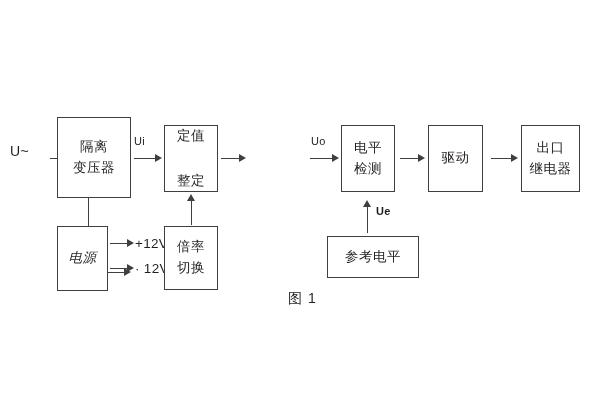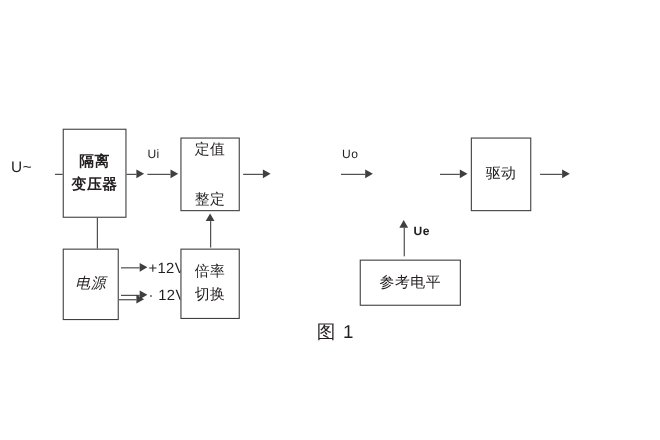--- a/index.html
+++ b/index.html
@@ -35,21 +35,21 @@
     position: absolute;
     color: #231f20;
     font-size: 13px;
     white-space: nowrap;
     letter-spacing: 0.3px;
   }
   .label.sig { font-size: 11px; }
   .caption {
     position: absolute;
     color: #231f20;
-    font-size: 17px;
+    font-size: 14px;
     letter-spacing: 1px;
     white-space: nowrap;
   }
   
   .hline {
     position: absolute;
     height: 0;
     border-top: 1.3px solid #3f3f3f;
   }
   .vline {
@@ -79,21 +79,21 @@
 
   <div class="label" style="left:10px; top:143px; font-size:14px; letter-spacing:0.5px;">U~</div>
 
   <div class="hline" style="left:50px; top:158px; width:38px;"></div>
   <div class="vline" style="left:88px; top:158px; height:114px;"></div>
   <div class="hline" style="left:88px; top:158px; width:36px;"></div>
   <div class="arrow-r" style="left:124px; top:154px;"></div>
   <div class="hline" style="left:88px; top:272px; width:36px;"></div>
   <div class="arrow-r" style="left:124px; top:268px;"></div>
 
-  <div class="box" style="left:57px; top:117px; width:58px; height:81px;font-weight:bold;">
+  <div class="box" style="left:57px; top:117px; width:74px; height:81px;">
     <span class="ln">隔离</span>
     <span class="ln">变压器</span>
   </div>
 
   <div class="label sig" style="left:134px; top:135px;">Ui</div>
   <div class="hline" style="left:134px; top:158px; width:21px;"></div>
   <div class="arrow-r" style="left:155px; top:154px;"></div>
 
   <div class="box" style="left:164px; top:125px; width:54px; height:67px;gap:24px;">
     <span class="ln">定值</span>
@@ -101,31 +101,39 @@
   </div>
 
   <div class="hline" style="left:221px; top:158px; width:18px;"></div>
   <div class="arrow-r" style="left:239px; top:154px;"></div>
 
 
   <div class="label sig" style="left:311px; top:135px;">Uo</div>
   <div class="hline" style="left:310px; top:158px; width:22px;"></div>
   <div class="arrow-r" style="left:332px; top:154px;"></div>
 
+  <div class="box" style="left:341px; top:125px; width:54px; height:67px;">
+    <span class="ln">电平</span>
+    <span class="ln">检测</span>
+  </div>
 
   <div class="hline" style="left:400px; top:158px; width:18px;"></div>
   <div class="arrow-r" style="left:418px; top:154px;"></div>
 
   <div class="box" style="left:428px; top:125px; width:55px; height:67px;">
     <span class="ln">驱动</span>
   </div>
 
   <div class="hline" style="left:491px; top:158px; width:20px;"></div>
   <div class="arrow-r" style="left:511px; top:154px;"></div>
 
+  <div class="box" style="left:521px; top:125px; width:59px; height:67px;">
+    <span class="ln">出口</span>
+    <span class="ln">继电器</span>
+  </div>
 
   <div class="box" style="left:57px; top:226px; width:51px; height:65px;font-style:italic;">
     <span class="ln">电源</span>
   </div>
 
   <div class="hline" style="left:110px; top:243px; width:17px;"></div>
   <div class="arrow-r" style="left:127px; top:239px;"></div>
   <div class="label" style="left:135px; top:236px; font-size:13.5px;">+12V</div>
 
   <div class="hline" style="left:110px; top:268px; width:17px;"></div>

